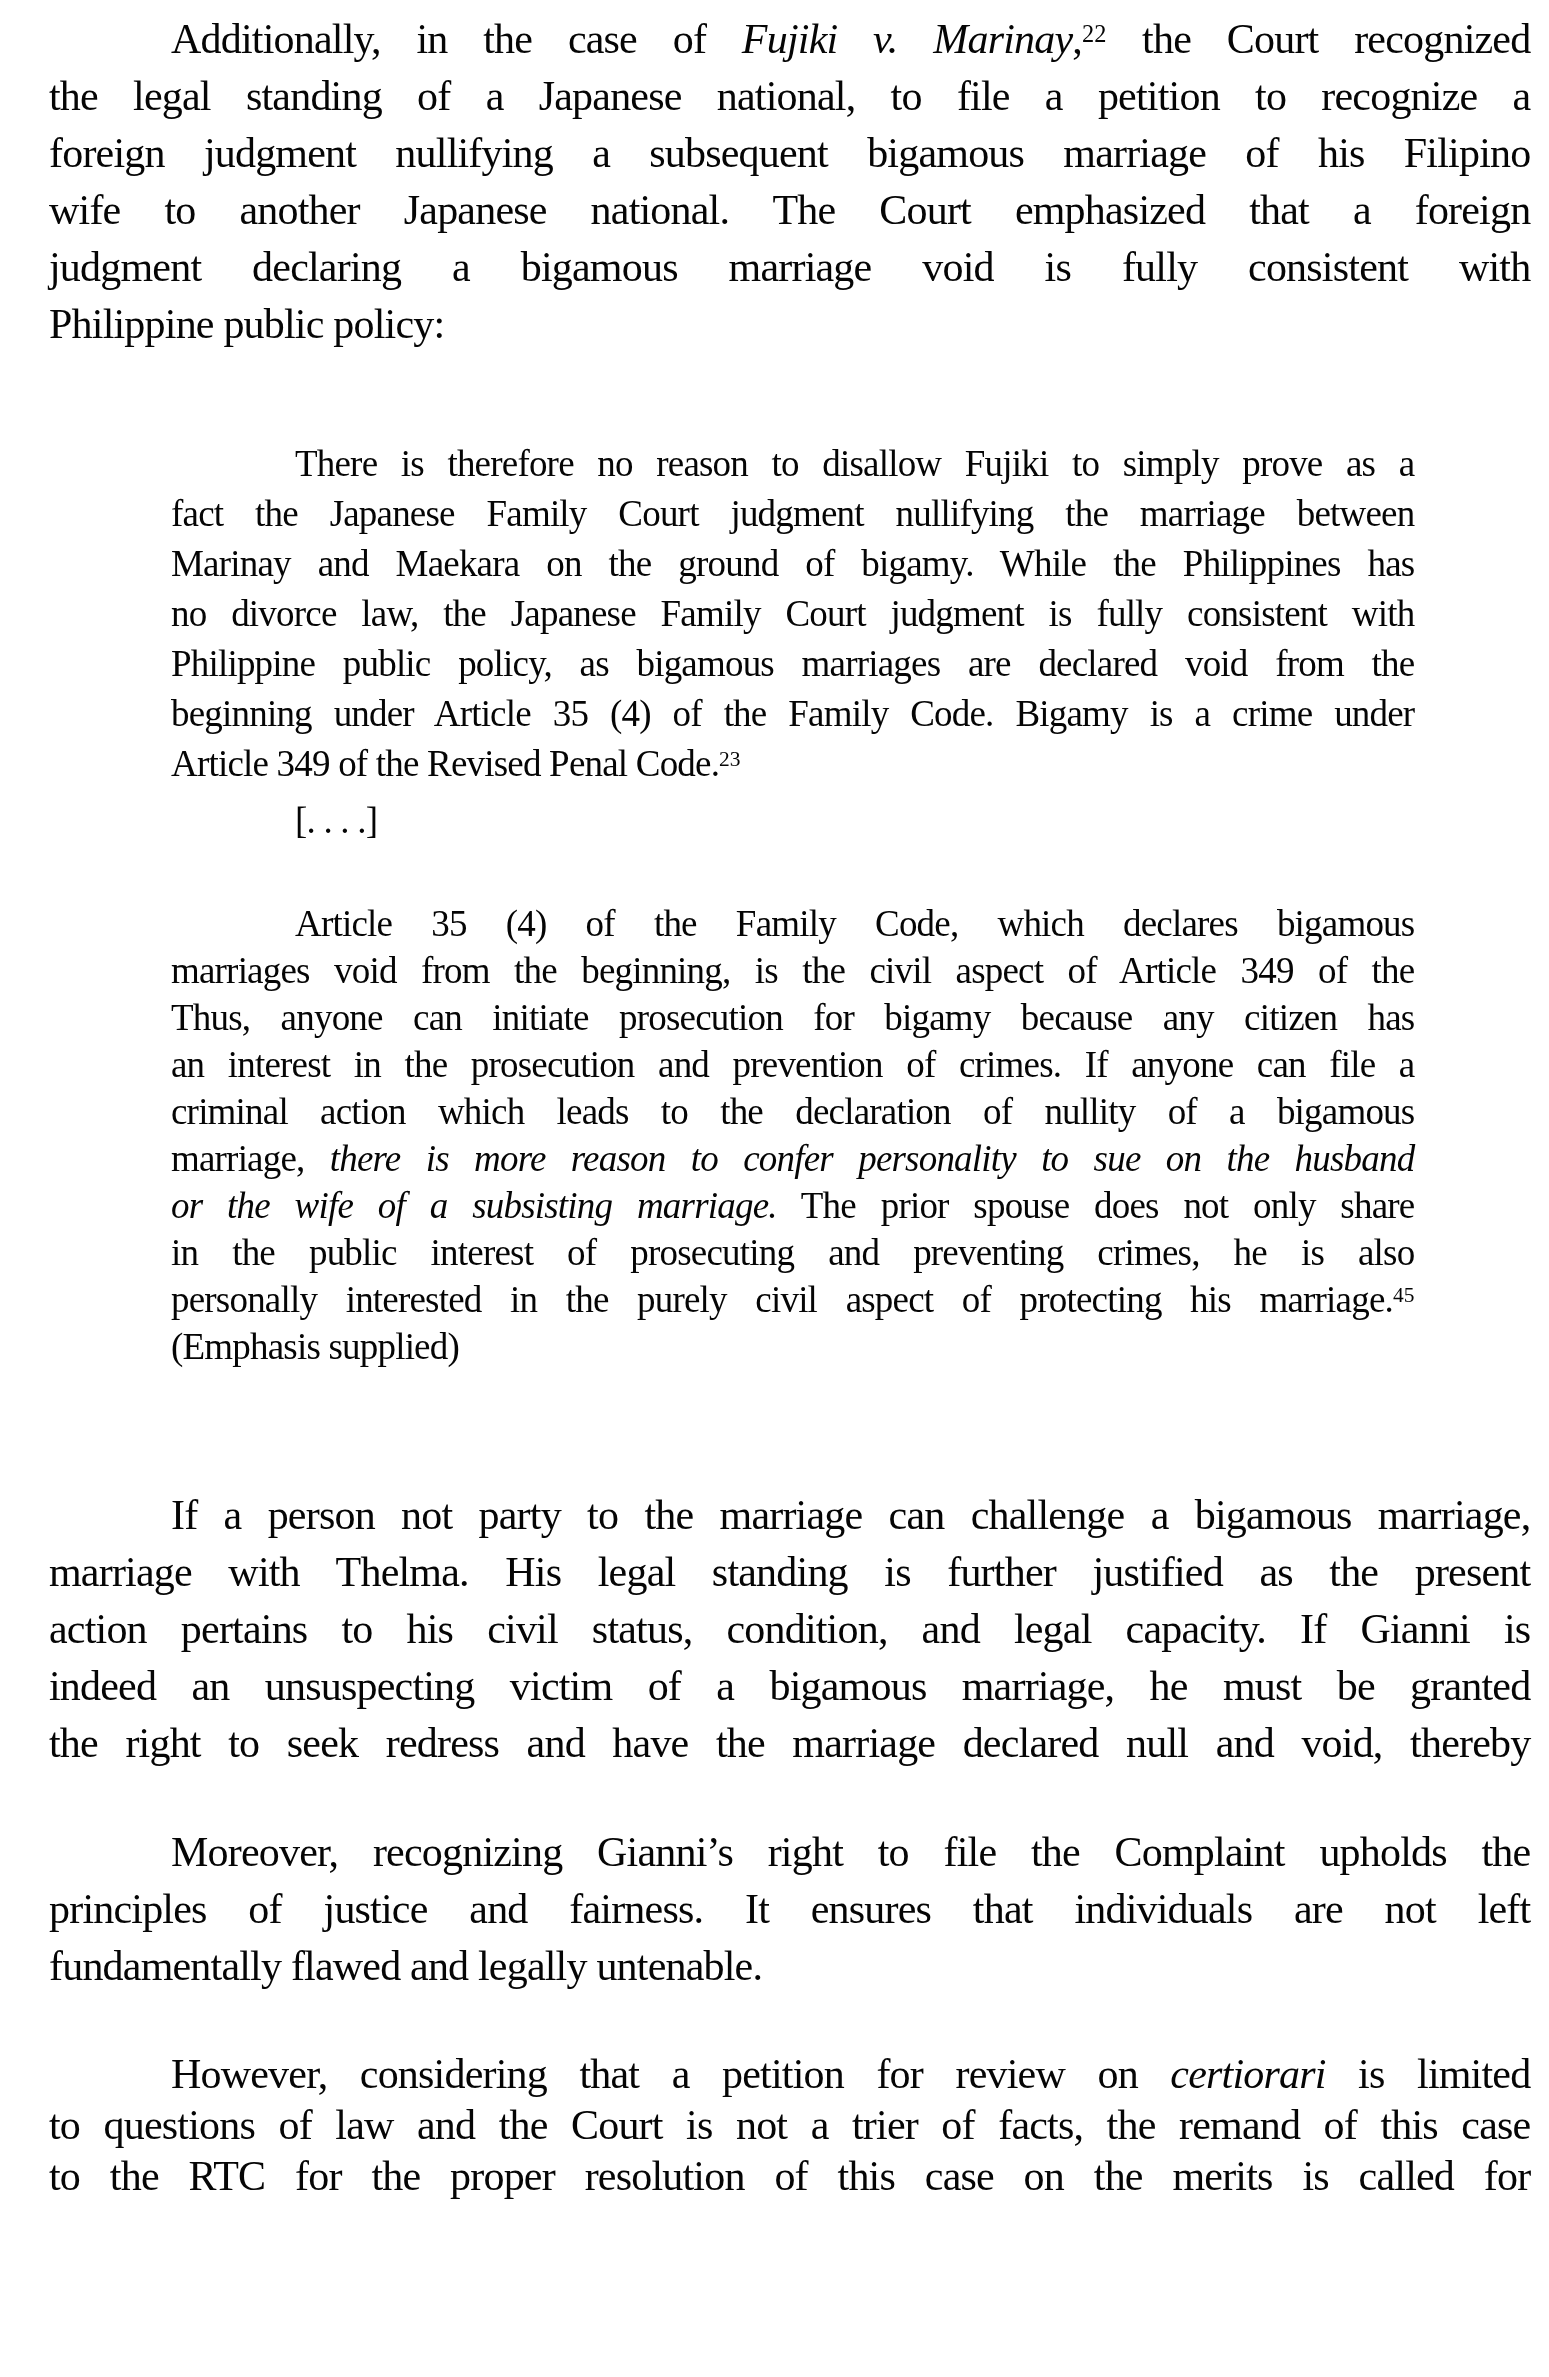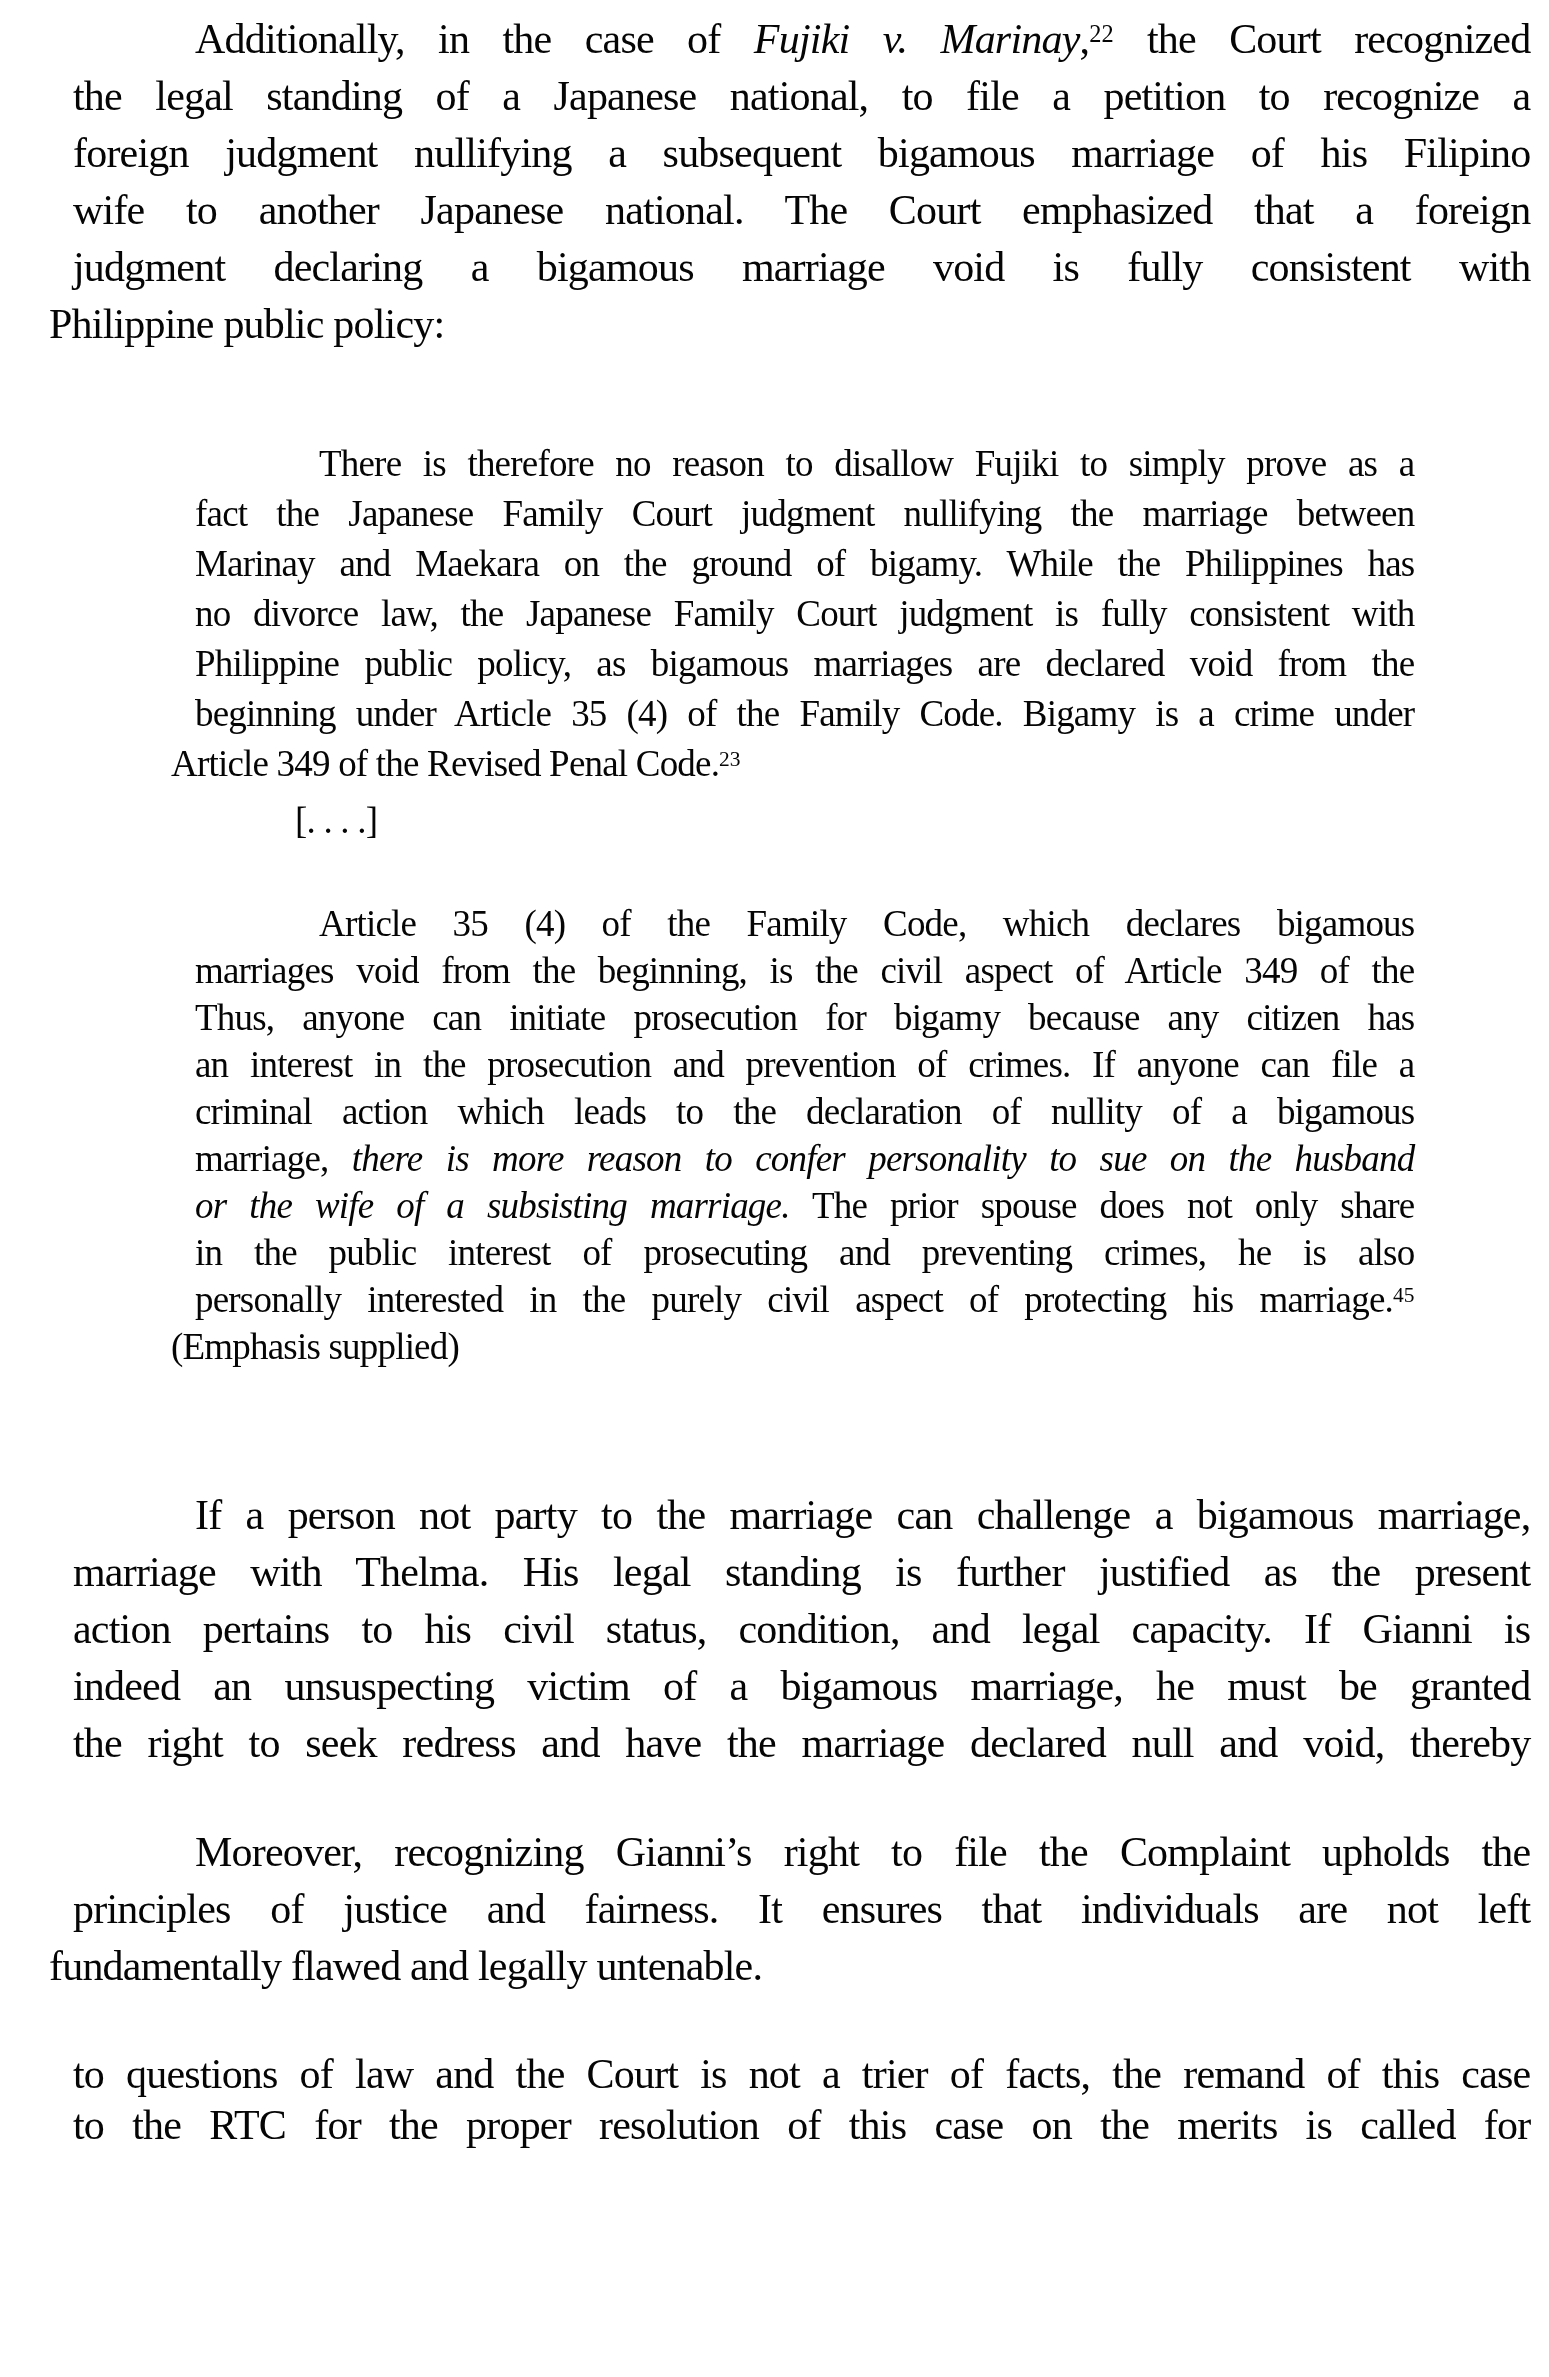--- a/index.html
+++ b/index.html
@@ -12,21 +12,21 @@
     font-family:"Liberation Serif", serif;
     box-sizing:border-box;
     padding:11.4px 19.6px 0 49px;
     letter-spacing:-0.8px;
   }
   .para{margin:0;}
   .para.body{font-size:42px;line-height:57px;}
   .para.quote{font-size:37px;line-height:50px;margin-left:122px;margin-right:116px;}
   .para.ellipsis{font-size:37px;line-height:50px;margin-left:122px;margin-right:116px;}
   .line{text-align:justify;text-align-last:left;}
-  .line.just{text-align-last:justify;margin-left:24px;}
+  .line.just{text-align-last:justify;}
   .line.indent{padding-left:122px;}
   .quote .line.indent, .ellipsis .line.indent{padding-left:124px;}
   .it{font-style:italic;}
   sup.fn{
     font-size:0.58em;
     line-height:0;
     vertical-align:baseline;
     position:relative;
     top:-0.48em;
     letter-spacing:0;
@@ -85,18 +85,19 @@
         <div class="line just"><span>action pertains to his civil status, condition, and legal capacity. If Gianni is</span></div>
         <div class="line just"><span>indeed an unsuspecting victim of a bigamous marriage, he must be granted</span></div>
         <div class="line just"><span>the right to seek redress and have the marriage declared null and void, thereby</span></div>
       </div>
       <div class="para body p4">
         <div class="line just indent"><span>Moreover, recognizing Gianni’s right to file the Complaint upholds the</span></div>
         <div class="line just"><span>principles of justice and fairness. It ensures that individuals are not left</span></div>
         <div class="line"><span>fundamentally flawed and legally untenable.</span></div>
       </div>
       <div class="para body p5">
+        <div class="line just indent"><span>However, considering that a petition for review on </span><span class="it">certiorari</span><span> is limited</span></div>
         <div class="line just"><span>to questions of law and the Court is not a trier of facts, the remand of this case</span></div>
         <div class="line just"><span>to the RTC for the proper resolution of this case on the merits is called for</span></div>
       </div>
     </div>
 </div>
 
 
 </body></html>

